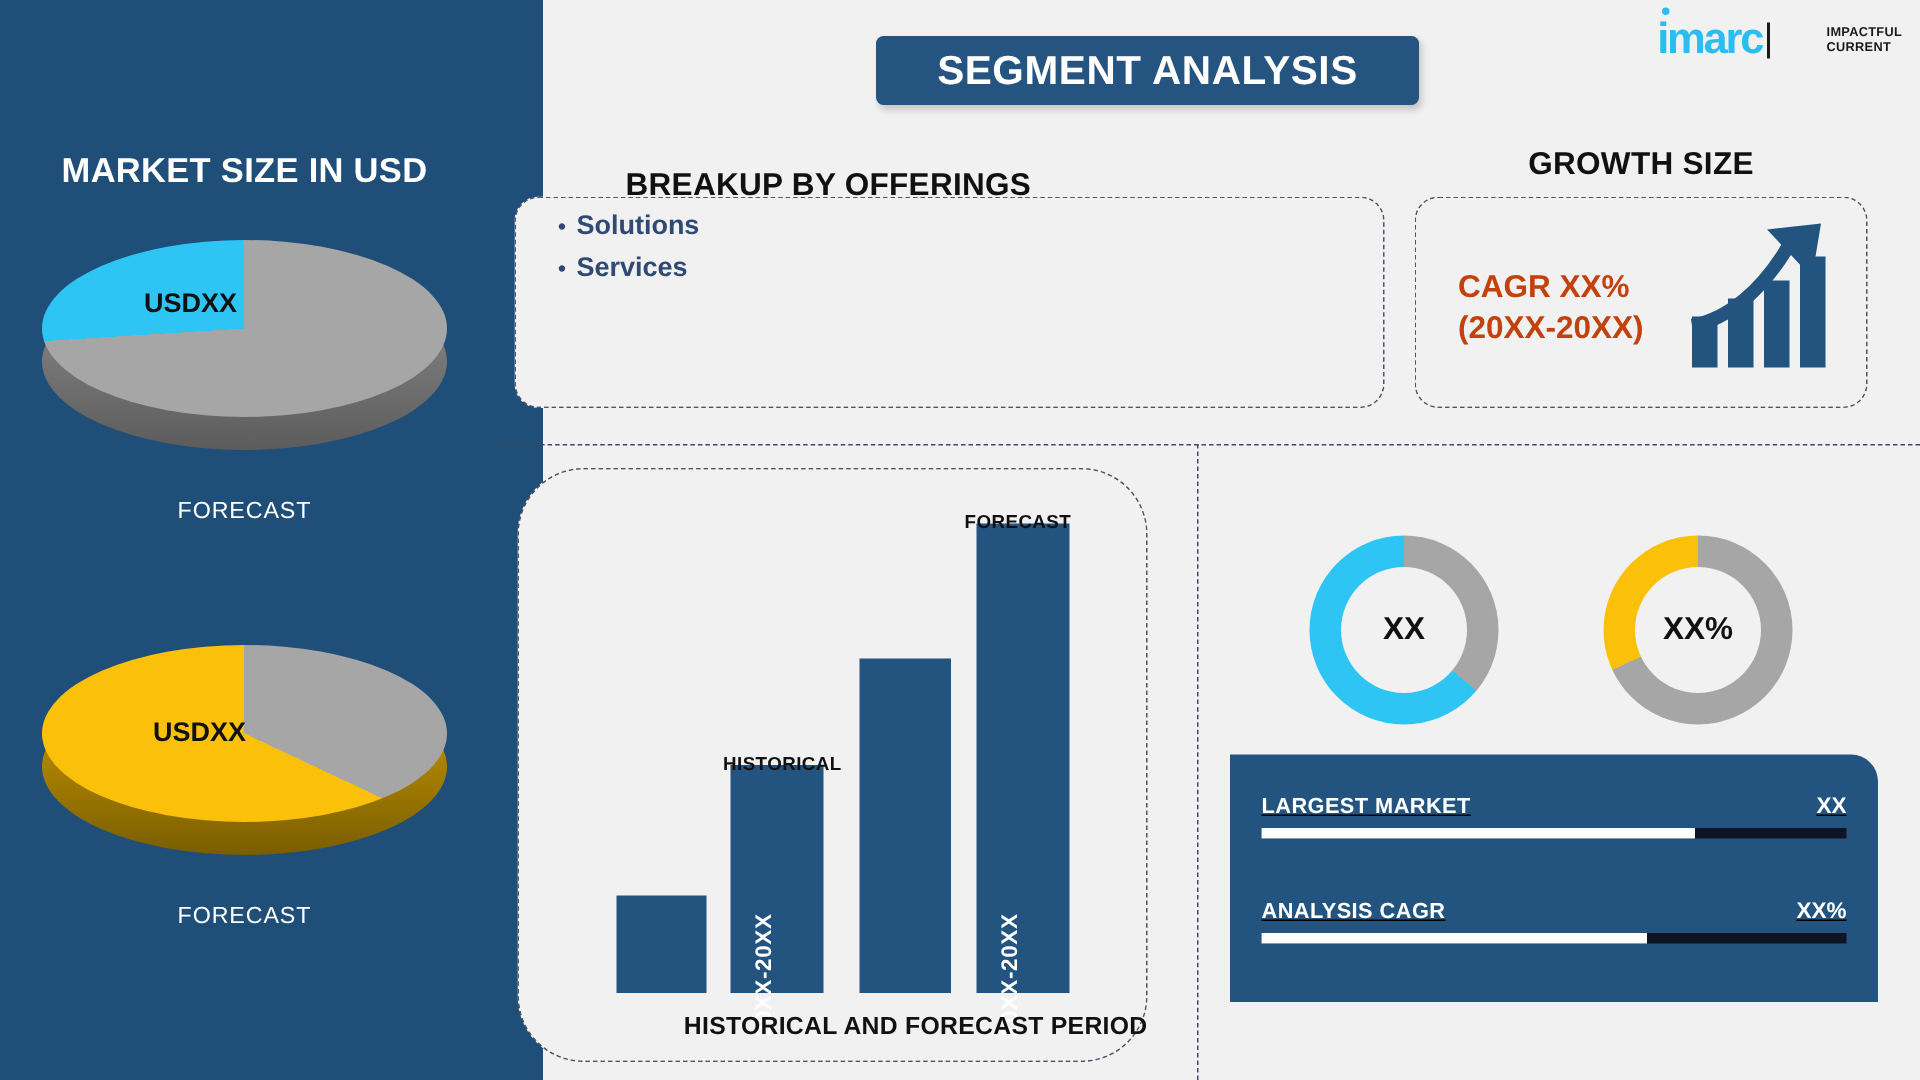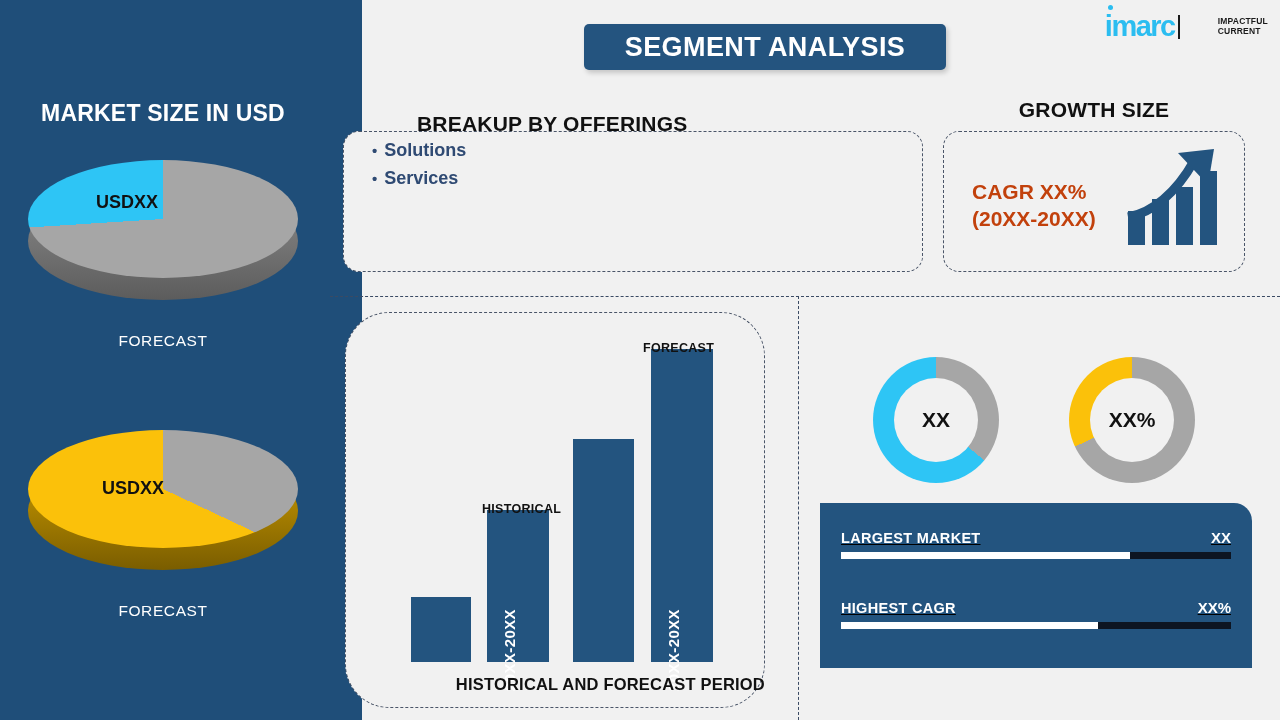--- a/index.html
+++ b/index.html
@@ -238,21 +238,21 @@
         <span class="stat-label">LARGEST MARKET</span>
         <span class="stat-value">XX</span>
       </div>
       <div class="stat-track">
         <div class="stat-fill" style="width:74%;"></div>
       </div>
     </div>
 
     <div class="stat-row" id="stat-row-2">
       <div class="stat-head">
-        <span class="stat-label">HIGHEST CAGR</span>
+        <span class="stat-label">ANALYSIS CAGR</span>
         <span class="stat-value">XX%</span>
       </div>
       <div class="stat-track">
         <div class="stat-fill" style="width:66%;"></div>
       </div>
     </div>
   </div>
 
 </div>
 

